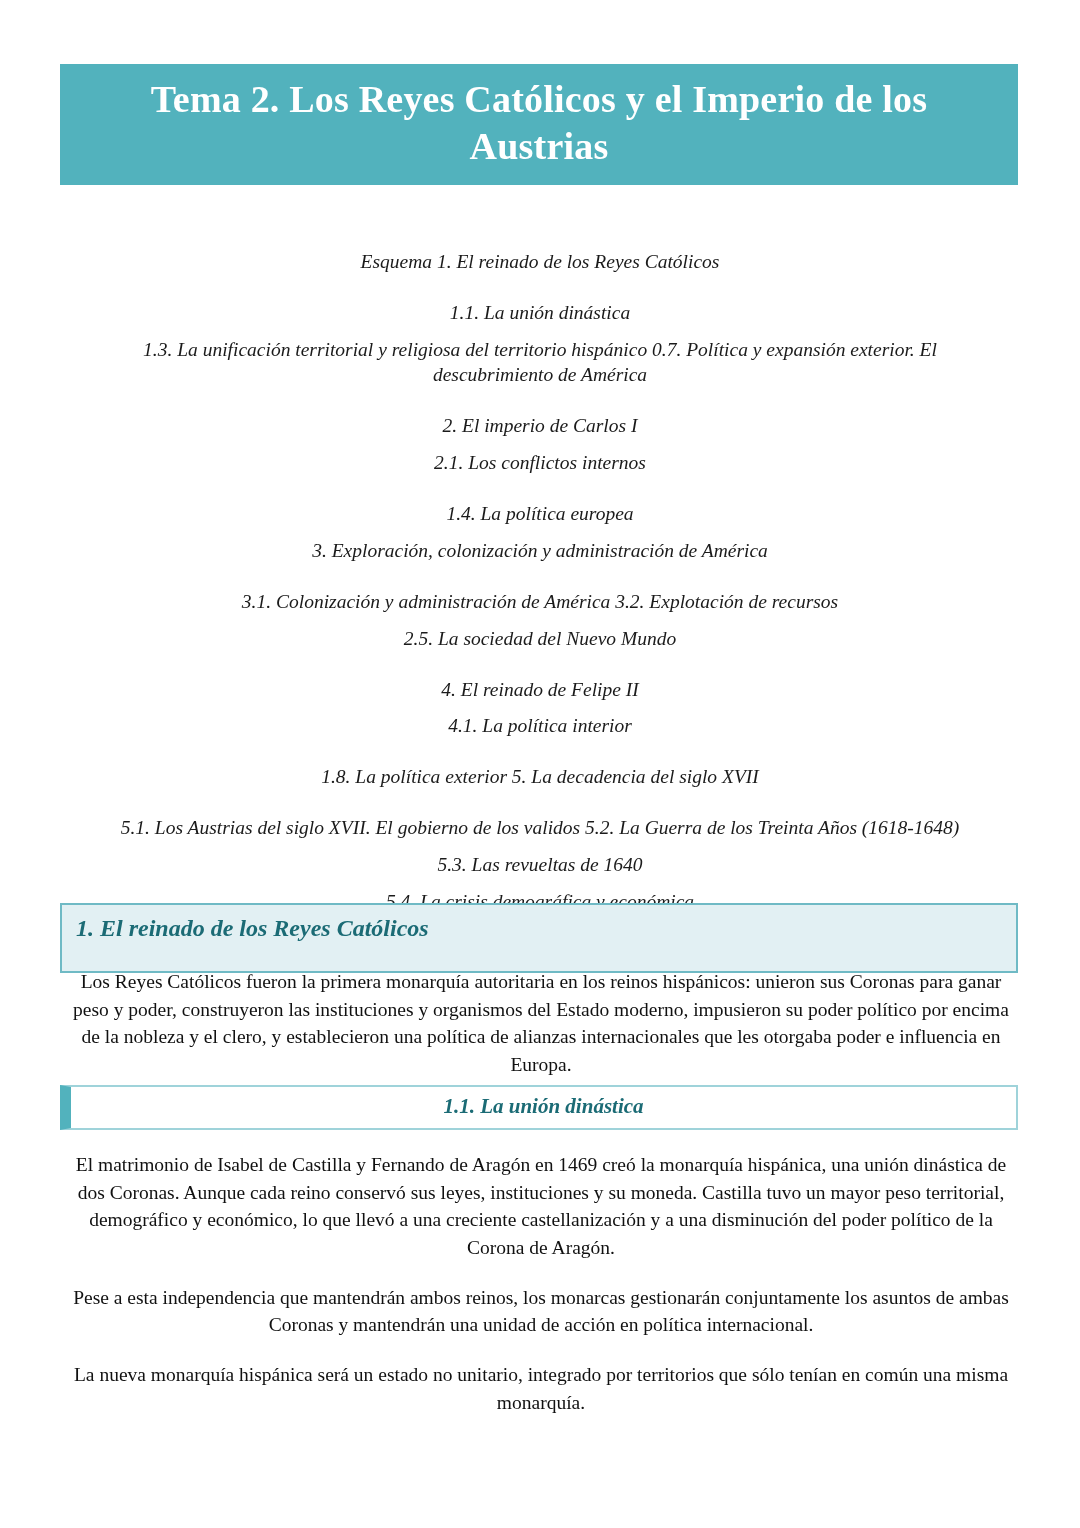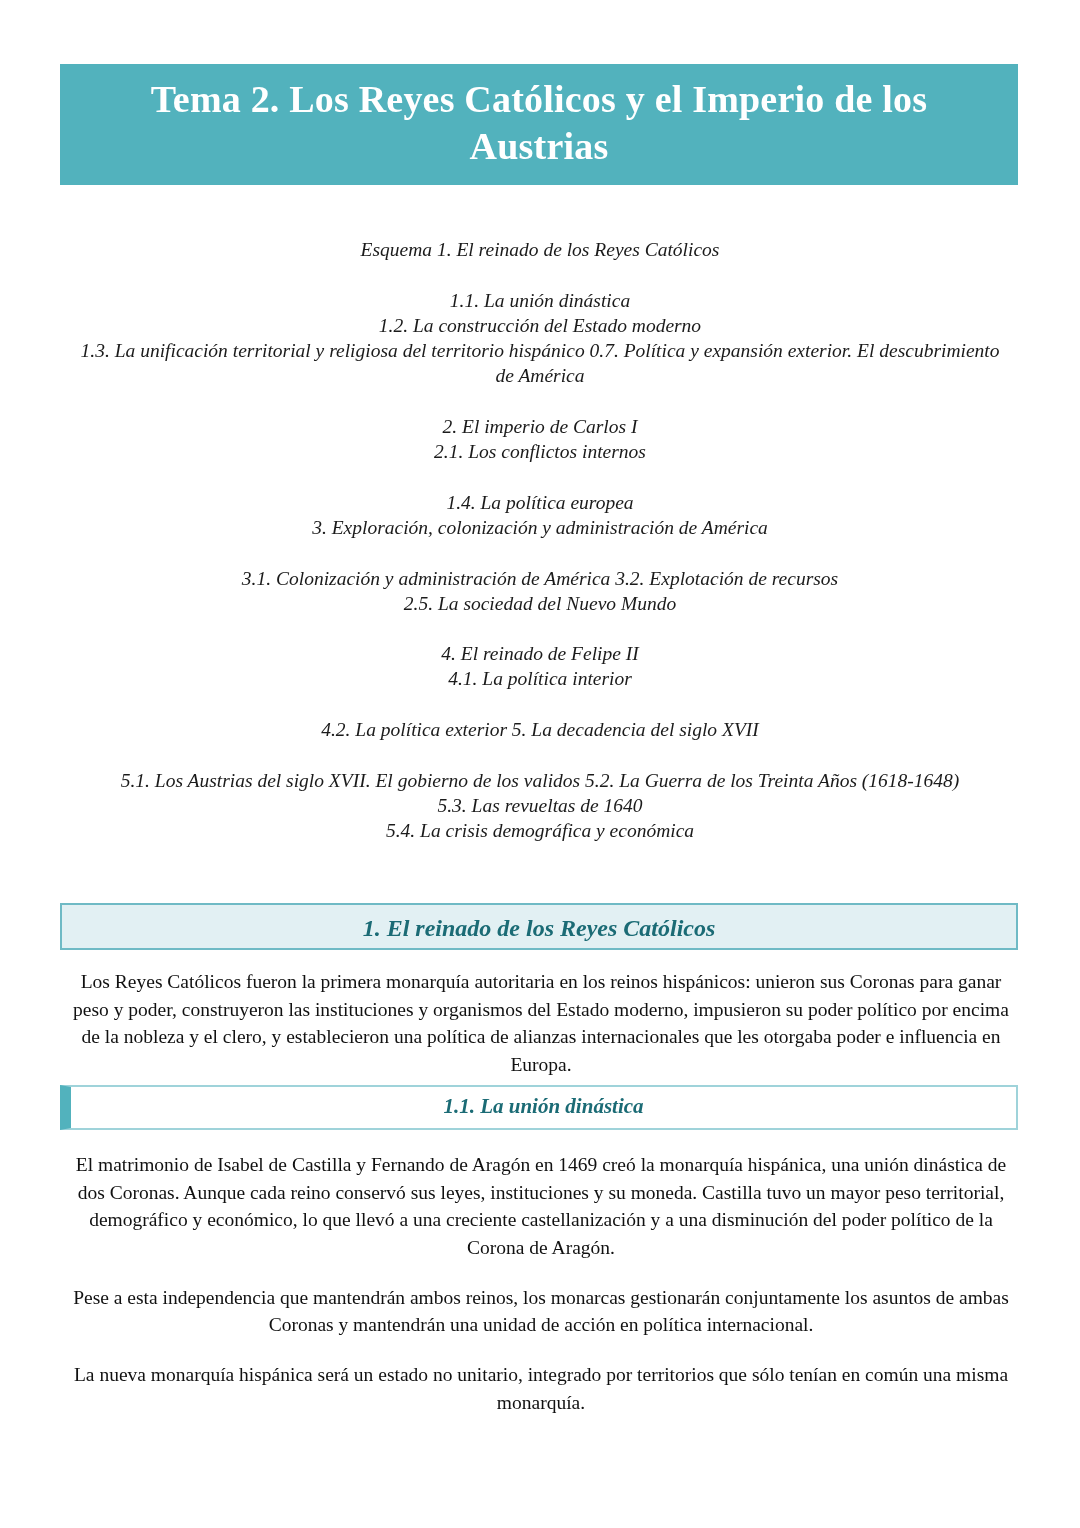--- a/index.html
+++ b/index.html
@@ -61,34 +61,33 @@
   }
   .toc-group:last-child {
     margin-bottom: 0;
   }
   .toc-line {
     font-style: italic;
     font-size: 19.5px;
     line-height: 1.28;
     color: #1b1b1b;
     text-align: center;
-    margin: 0;
+    margin: 12px;
     padding: 0 8px;
   }
 
   
   .section-h1 {
     position: absolute;
     left: 60px;
     width: 958px;
     box-sizing: border-box;
     background: #e2f0f3;
     border: 2px solid #6fbac5;
-    padding: 9px 14px 5px 14px;
-    text-align: center;
+    padding: 9px 14px 28px 14px;
   }
   .section-h1-text {
     font-style: italic;
     font-weight: bold;
     font-size: 24px;
     line-height: 1.2;
     color: #1b6b75;
   }
 
   
@@ -146,21 +145,20 @@
   </div>
 
   <div class="toc">
 
     <div class="toc-group">
       <div class="toc-line">Esquema 1. El reinado de los Reyes Católicos</div>
     </div>
 
     <div class="toc-group">
       <div class="toc-line">1.1. La unión dinástica</div>
-      <div class="toc-line">1.2. La construcción del Estado moderno</div>
       <div class="toc-line">1.3. La unificación territorial y religiosa del territorio hispánico 0.7. Política y expansión exterior. El descubrimiento de América</div>
     </div>
 
     <div class="toc-group">
       <div class="toc-line">2. El imperio de Carlos I</div>
       <div class="toc-line">2.1. Los conflictos internos</div>
     </div>
 
     <div class="toc-group">
       <div class="toc-line">1.4. La política europea</div>
@@ -171,21 +169,21 @@
       <div class="toc-line">3.1. Colonización y administración de América 3.2. Explotación de recursos</div>
       <div class="toc-line">2.5. La sociedad del Nuevo Mundo</div>
     </div>
 
     <div class="toc-group">
       <div class="toc-line">4. El reinado de Felipe II</div>
       <div class="toc-line">4.1. La política interior</div>
     </div>
 
     <div class="toc-group">
-      <div class="toc-line">4.2. La política exterior 5. La decadencia del siglo XVII</div>
+      <div class="toc-line">1.8. La política exterior 5. La decadencia del siglo XVII</div>
     </div>
 
     <div class="toc-group">
       <div class="toc-line">5.1. Los Austrias del siglo XVII. El gobierno de los validos 5.2. La Guerra de los Treinta Años (1618-1648)</div>
       <div class="toc-line">5.3. Las revueltas de 1640</div>
       <div class="toc-line">5.4. La crisis demográfica y económica</div>
     </div>
 
 
   </div>

